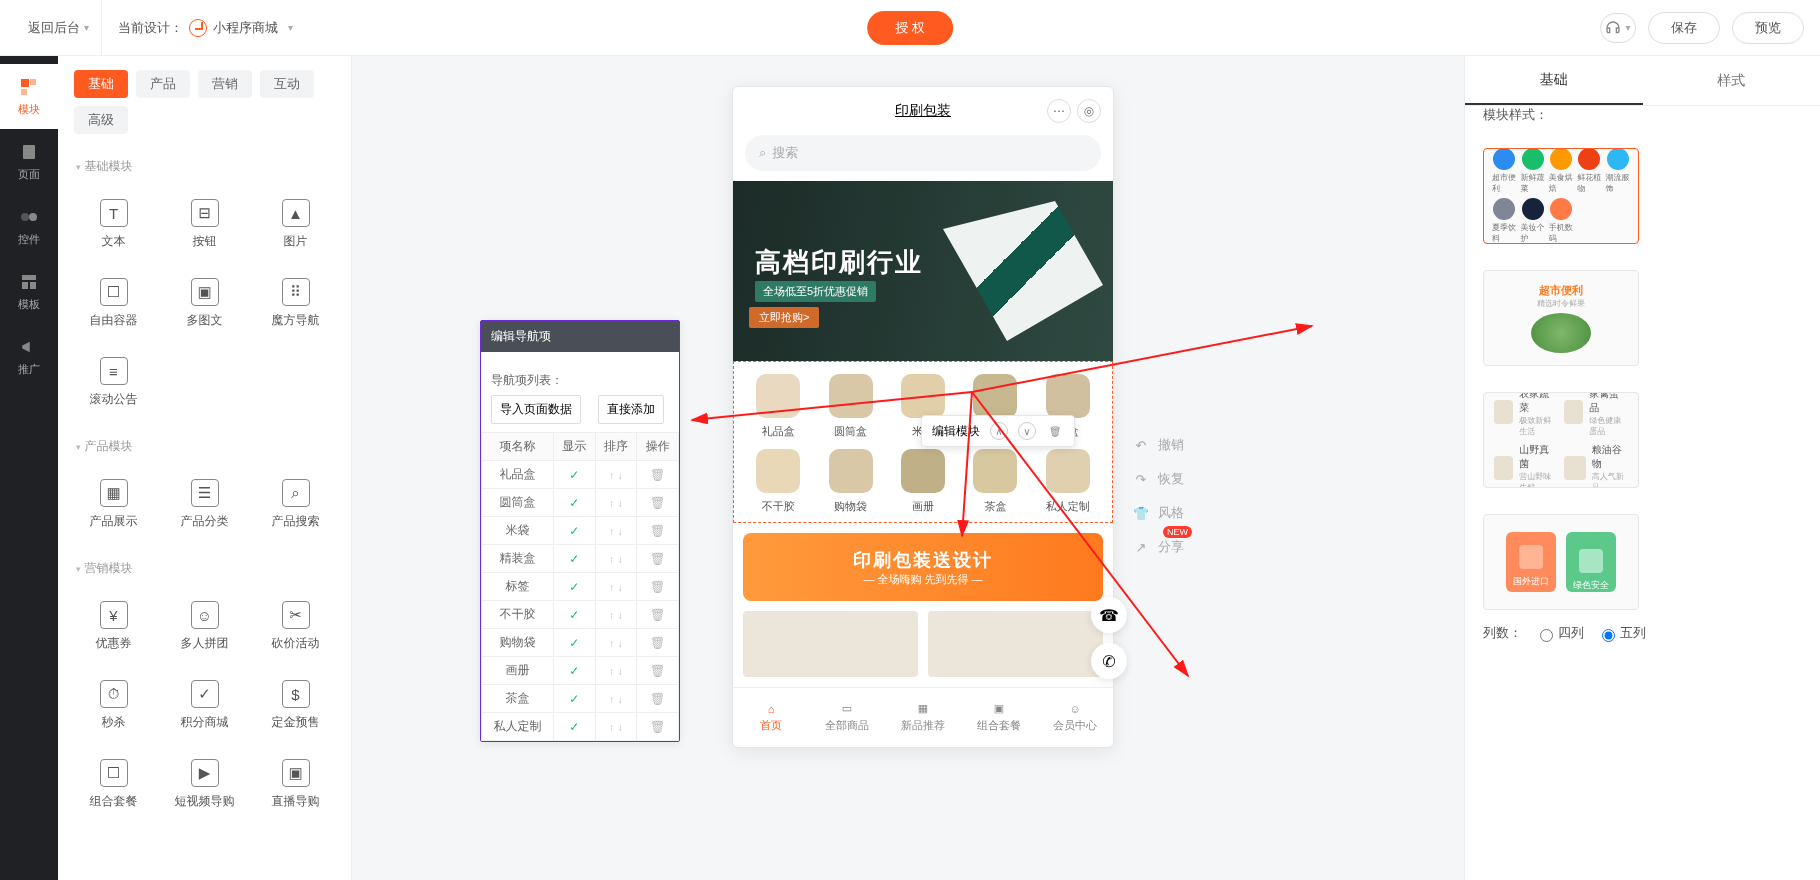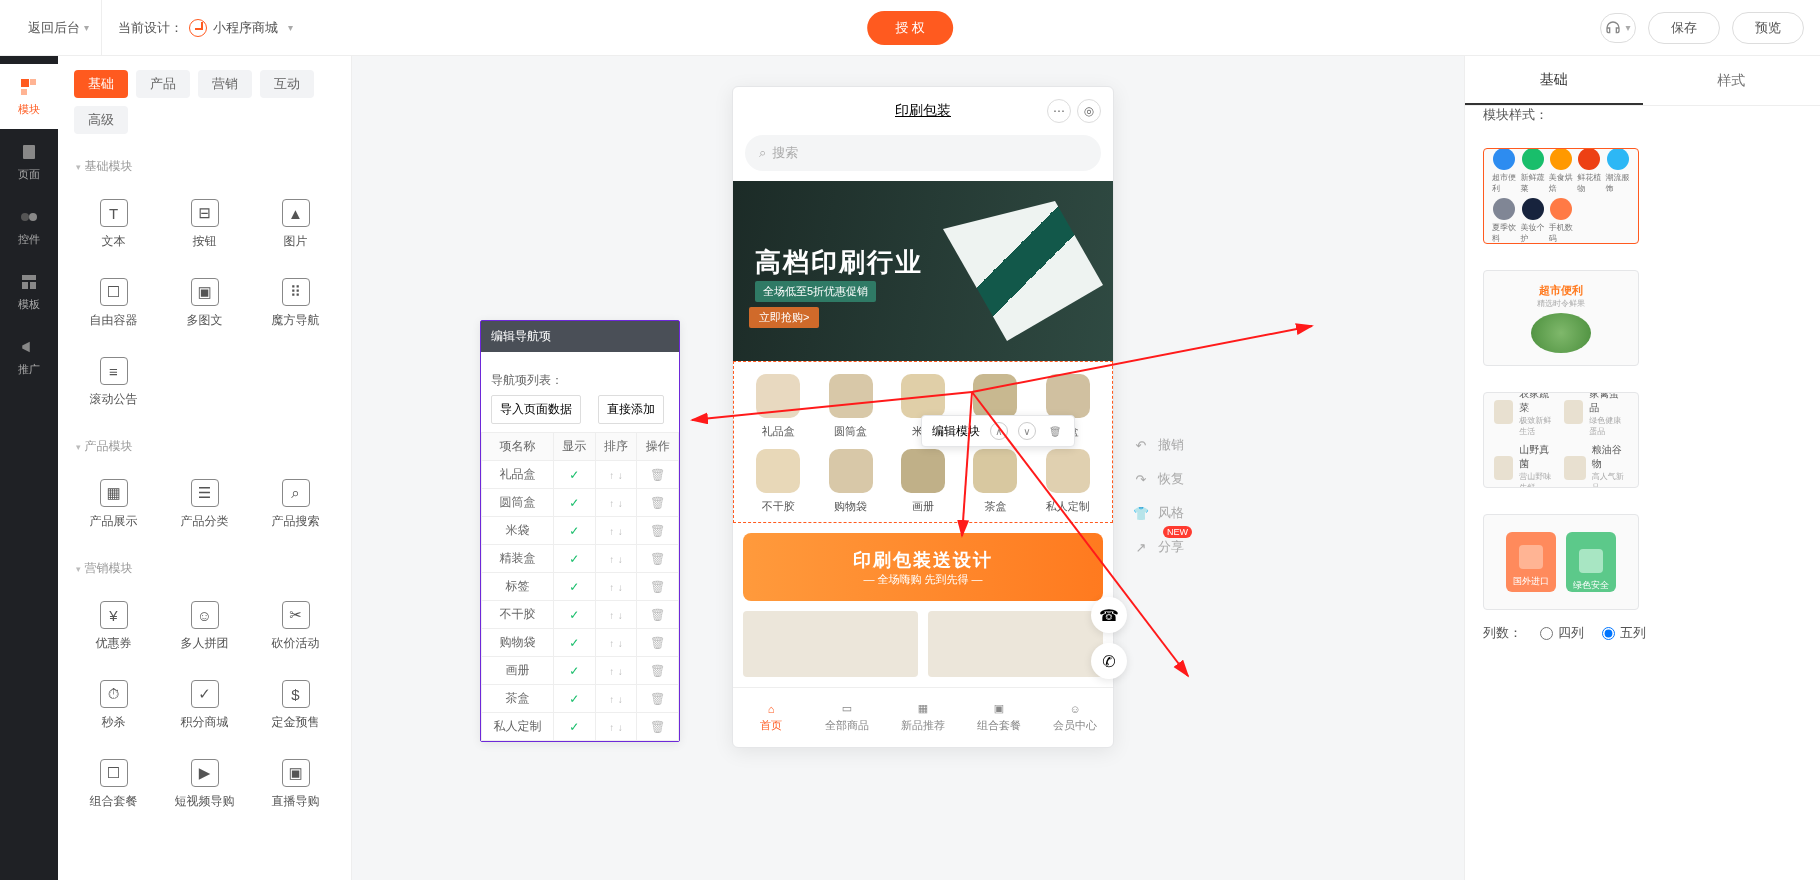--- a/index.html
+++ b/index.html
@@ -97,21 +97,21 @@
 .inspector .stgrid{ display:flex; gap:12px; flex-wrap:wrap;}
 .inspector .stcard{ width:156px; height:96px; border:1px solid #e5e6e8; border-radius:4px; display:flex; align-items:center; justify-content:center; cursor:pointer; background:#fafafa; position:relative; overflow:hidden;margin-top:14px;}
 .inspector .stcard.sel{ border-color:#ff5a1f;}
 .inspector .mini5{ display:grid; grid-template-columns:repeat(5,1fr); gap:4px; padding:8px;}
 .inspector .mini5 span{ width:22px; height:22px; border-radius:50%; display:block;}
 .inspector .mini5 div{ display:flex; flex-direction:column; align-items:center; font-size:8px; color:#777; gap:2px;}
 .inspector .mini2x2{ display:grid; grid-template-columns:1fr 1fr; gap:6px; padding:10px; width:100%;}
 .inspector .m2{ display:flex; align-items:center; gap:6px; font-size:10px; color:#555;}
 .inspector .m2 .sq{ width:24px; height:24px; background:#e8e0d0; border-radius:4px;}
 .inspector .cols{ padding:14px 18px; font-size:13px; color:#555; display:flex; align-items:center; gap:18px;}
-.inspector .cols label{ display:flex; align-items:center; gap:5px;}
+.inspector .cols label{ display:flex; align-items:flex-end; gap:5px;}
 
 
 .arrow{ position:absolute; pointer-events:none;}
 
 .chev{ font-size:10px; color:#aaa; margin-left:4px;}
 </style>
 </head>
 <body>
 
 <div class="topbar">

